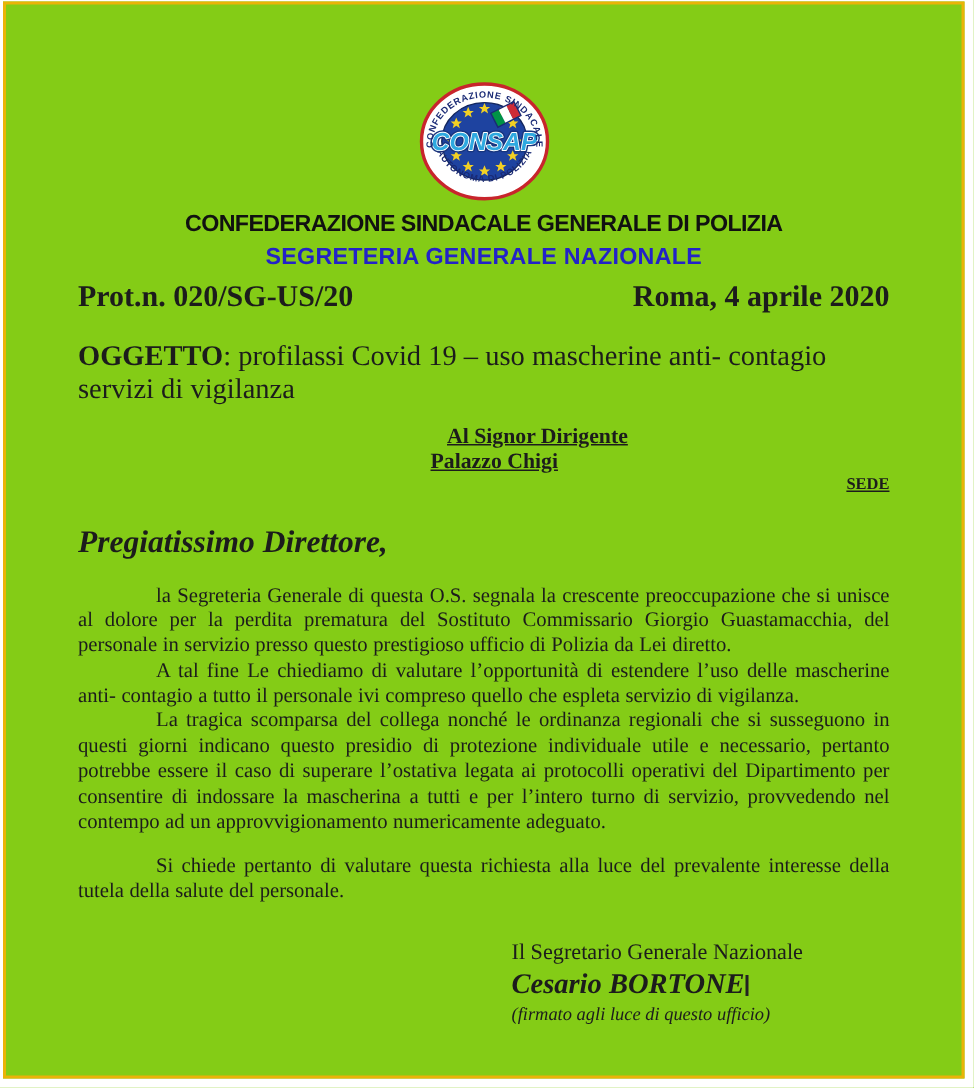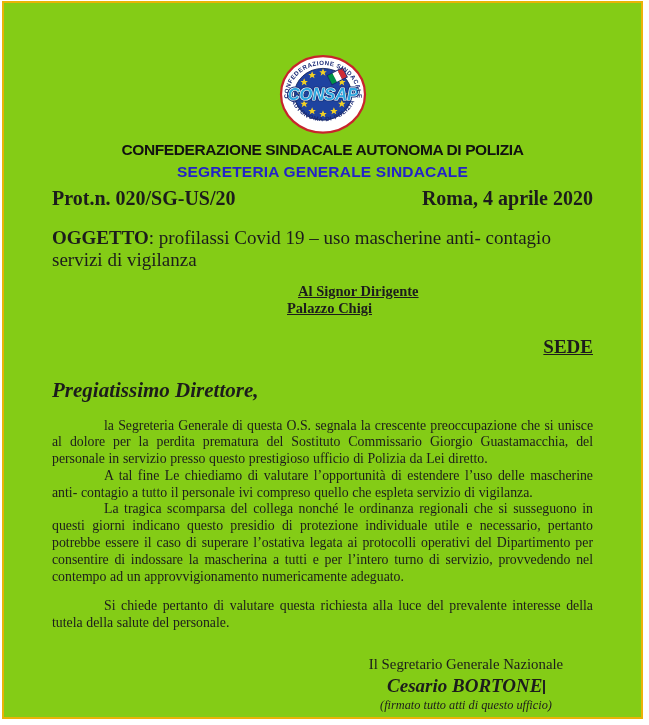--- a/index.html
+++ b/index.html
@@ -30,33 +30,33 @@
     font-weight:bold; font-size:20px;
   }
   .subject-line { margin-top:17px; font-size:19px; }
   .subject-line .lbl { font-weight:bold; }
 
   .recipient {
     margin-top:12px; margin-left:235px;
     font-weight:bold; font-size:14.5px; line-height:17px;text-decoration:underline;
   }
   .recipient .r1 { padding-left:11px; }
-  .sede-line { margin-top:19px; text-align:right; font-weight:bold; font-size:19px; }
+  .sede-line { margin-top:0; text-align:right; font-weight:bold; font-size:11px; }
   .sede-line span { text-decoration:underline; }
 
   .salutation { margin-top:20px; font-style:italic; font-weight:bold; font-size:21px; }
 
   p.body-par {
     margin:0; font-size:13.8px; line-height:16.8px;
     text-align:justify; text-indent:52px; word-spacing:0.2px;
   }
   p.body-par.first { margin-top:15px; }
   p.body-par.gap-above { margin-top:13px; }
 
-  .signature { margin-top:24px; width:250px; margin-left:auto; margin-right:2px; text-align:center; }
+  .signature { margin-top:24px; width:250px; margin-left:auto; margin-right:2px; }
   .sig-role { font-size:14.8px; }
   .sig-name { margin-top:2px; font-size:19px; font-weight:bold; font-style:italic; white-space:nowrap; }
   .text-cursor {
     display:inline-block; width:1.5px; height:14px; background:#222222;
     vertical-align:-2px; margin-left:1px;
   }
   .sig-note { margin-top:1px; font-size:12.3px; font-style:italic; white-space:nowrap; }
 </style>
 </head>
 <body>
@@ -102,22 +102,22 @@
 
       <text font-family="Liberation Sans, sans-serif" font-size="8.2" font-weight="bold" fill="#1a2a75" letter-spacing="0.7">
         <textPath href="#arcTop" startOffset="50%" text-anchor="middle">CONFEDERAZIONE SINDACALE</textPath>
       </text>
       <text font-family="Liberation Sans, sans-serif" font-size="8.2" font-weight="bold" fill="#1a2a75" letter-spacing="0.7">
         <textPath href="#arcBot" startOffset="50%" text-anchor="middle">AUTONOMA DI POLIZIA</textPath>
       </text>
     </svg>
   </div>
 
-  <div class="org-title">CONFEDERAZIONE SINDACALE AUTONOMA DI POLIZIA</div>
-  <div class="subtitle" id="subtitle" style="color: rgb(35, 35, 200);">SEGRETERIA GENERALE SINDACALE</div>
+  <div class="org-title">CONFEDERAZIONE SINDACALE GENERALE DI POLIZIA</div>
+  <div class="subtitle" id="subtitle" style="color: rgb(35, 35, 200);">SEGRETERIA GENERALE NAZIONALE</div>
 
   <div class="prot-row">
     <span>Prot.n. 020/SG-US/20</span>
     <span>Roma, 4 aprile 2020</span>
   </div>
 
   <div class="subject-line">
     <span class="lbl">OGGETTO</span><span>: profilassi Covid 19 – uso mascherine anti- contagio servizi di vigilanza</span>
   </div>
 
@@ -132,16 +132,16 @@
   <div class="salutation">Pregiatissimo Direttore,</div>
 
   <p class="body-par first">la Segreteria Generale di questa O.S. segnala la crescente preoccupazione che si unisce al dolore per la perdita prematura del Sostituto Commissario Giorgio Guastamacchia, del personale in servizio presso questo prestigioso ufficio di Polizia da Lei diretto.</p>
   <p class="body-par">A tal fine  Le chiediamo di valutare l’opportunità di estendere l’uso delle mascherine anti- contagio a tutto il personale ivi compreso quello che espleta servizio di vigilanza.</p>
   <p class="body-par">La tragica scomparsa del collega nonché le ordinanza regionali che si susseguono in questi giorni indicano questo presidio di protezione individuale utile e necessario, pertanto potrebbe essere il caso di superare l’ostativa legata ai protocolli operativi del Dipartimento per consentire di indossare la mascherina a tutti e per l’intero turno di servizio, provvedendo nel contempo ad un approvvigionamento numericamente adeguato.</p>
   <p class="body-par gap-above">Si chiede pertanto di valutare questa richiesta alla luce del prevalente interesse della tutela della salute del personale.</p>
 
   <div class="signature">
     <div class="sig-role">Il Segretario Generale Nazionale</div>
     <div class="sig-name"><span>Cesario BORTONE</span><span class="text-cursor"></span></div>
-    <div class="sig-note">(firmato tutto atti di questo ufficio)</div>
+    <div class="sig-note">(firmato agli luce di questo ufficio)</div>
   </div>
 
 </div>
 
 </body></html>

